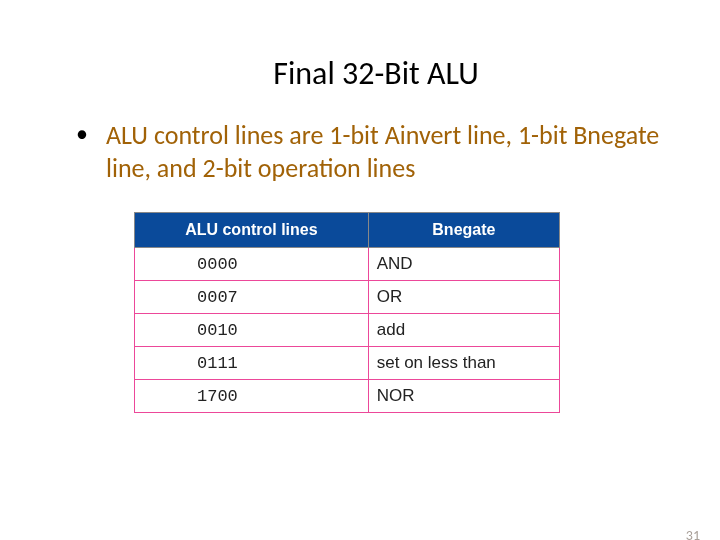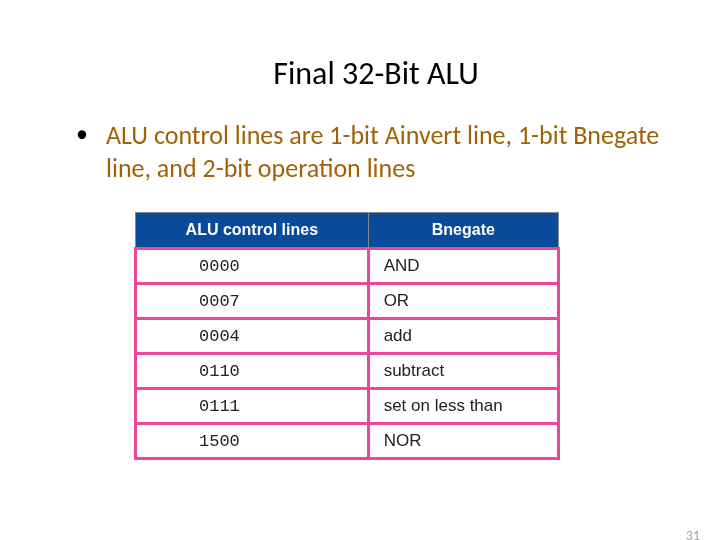--- a/index.html
+++ b/index.html
@@ -46,32 +46,32 @@
       font-family: Arial, sans-serif;
       font-weight: bold;
       font-size: 16px;
       padding: 8px 10px;
       text-align: center;
       border: 1px solid #888;
     }
     .table-wrap th:first-child { width: 55%; }
     .table-wrap th:last-child { width: 45%; }
     .table-wrap td {
-      border: 3px solid #ec4899;
+      border: 1px solid #ec4899;
       font-family: "Courier New", monospace;
       font-size: 17px;
       color: #222;
       padding: 6px 10px 6px 62px;
       text-align: left;
       height: 32px;
     }
     .table-wrap td.func {
       font-family: Arial, sans-serif;
       font-size: 17px;
-      padding-left: 14px;
+      padding-left: 8px;
     }
     .page-num {
       position: absolute;
       bottom: 4px;
       right: 28px;
       color: #a9a099;
       font-size: 14px;
       font-family: Calibri, Arial, sans-serif;
     }
   </style>
@@ -95,31 +95,27 @@
   <tbody>
     <tr>
       <td>0000</td>
       <td class="func">AND</td>
     </tr>
     <tr>
       <td>0007</td>
       <td class="func">OR</td>
     </tr>
     <tr>
-      <td>0004</td>
+      <td>0010</td>
       <td class="func">add</td>
-    </tr>
-    <tr>
-      <td>0110</td>
-      <td class="func">subtract</td>
     </tr>
     <tr>
       <td>0111</td>
       <td class="func">set on less than</td>
     </tr>
     <tr>
-      <td>1500</td>
+      <td>1700</td>
       <td class="func">NOR</td>
     </tr>
   </tbody>
 </table>
 
 <div class="page-num">31</div>
 
 </body></html>

